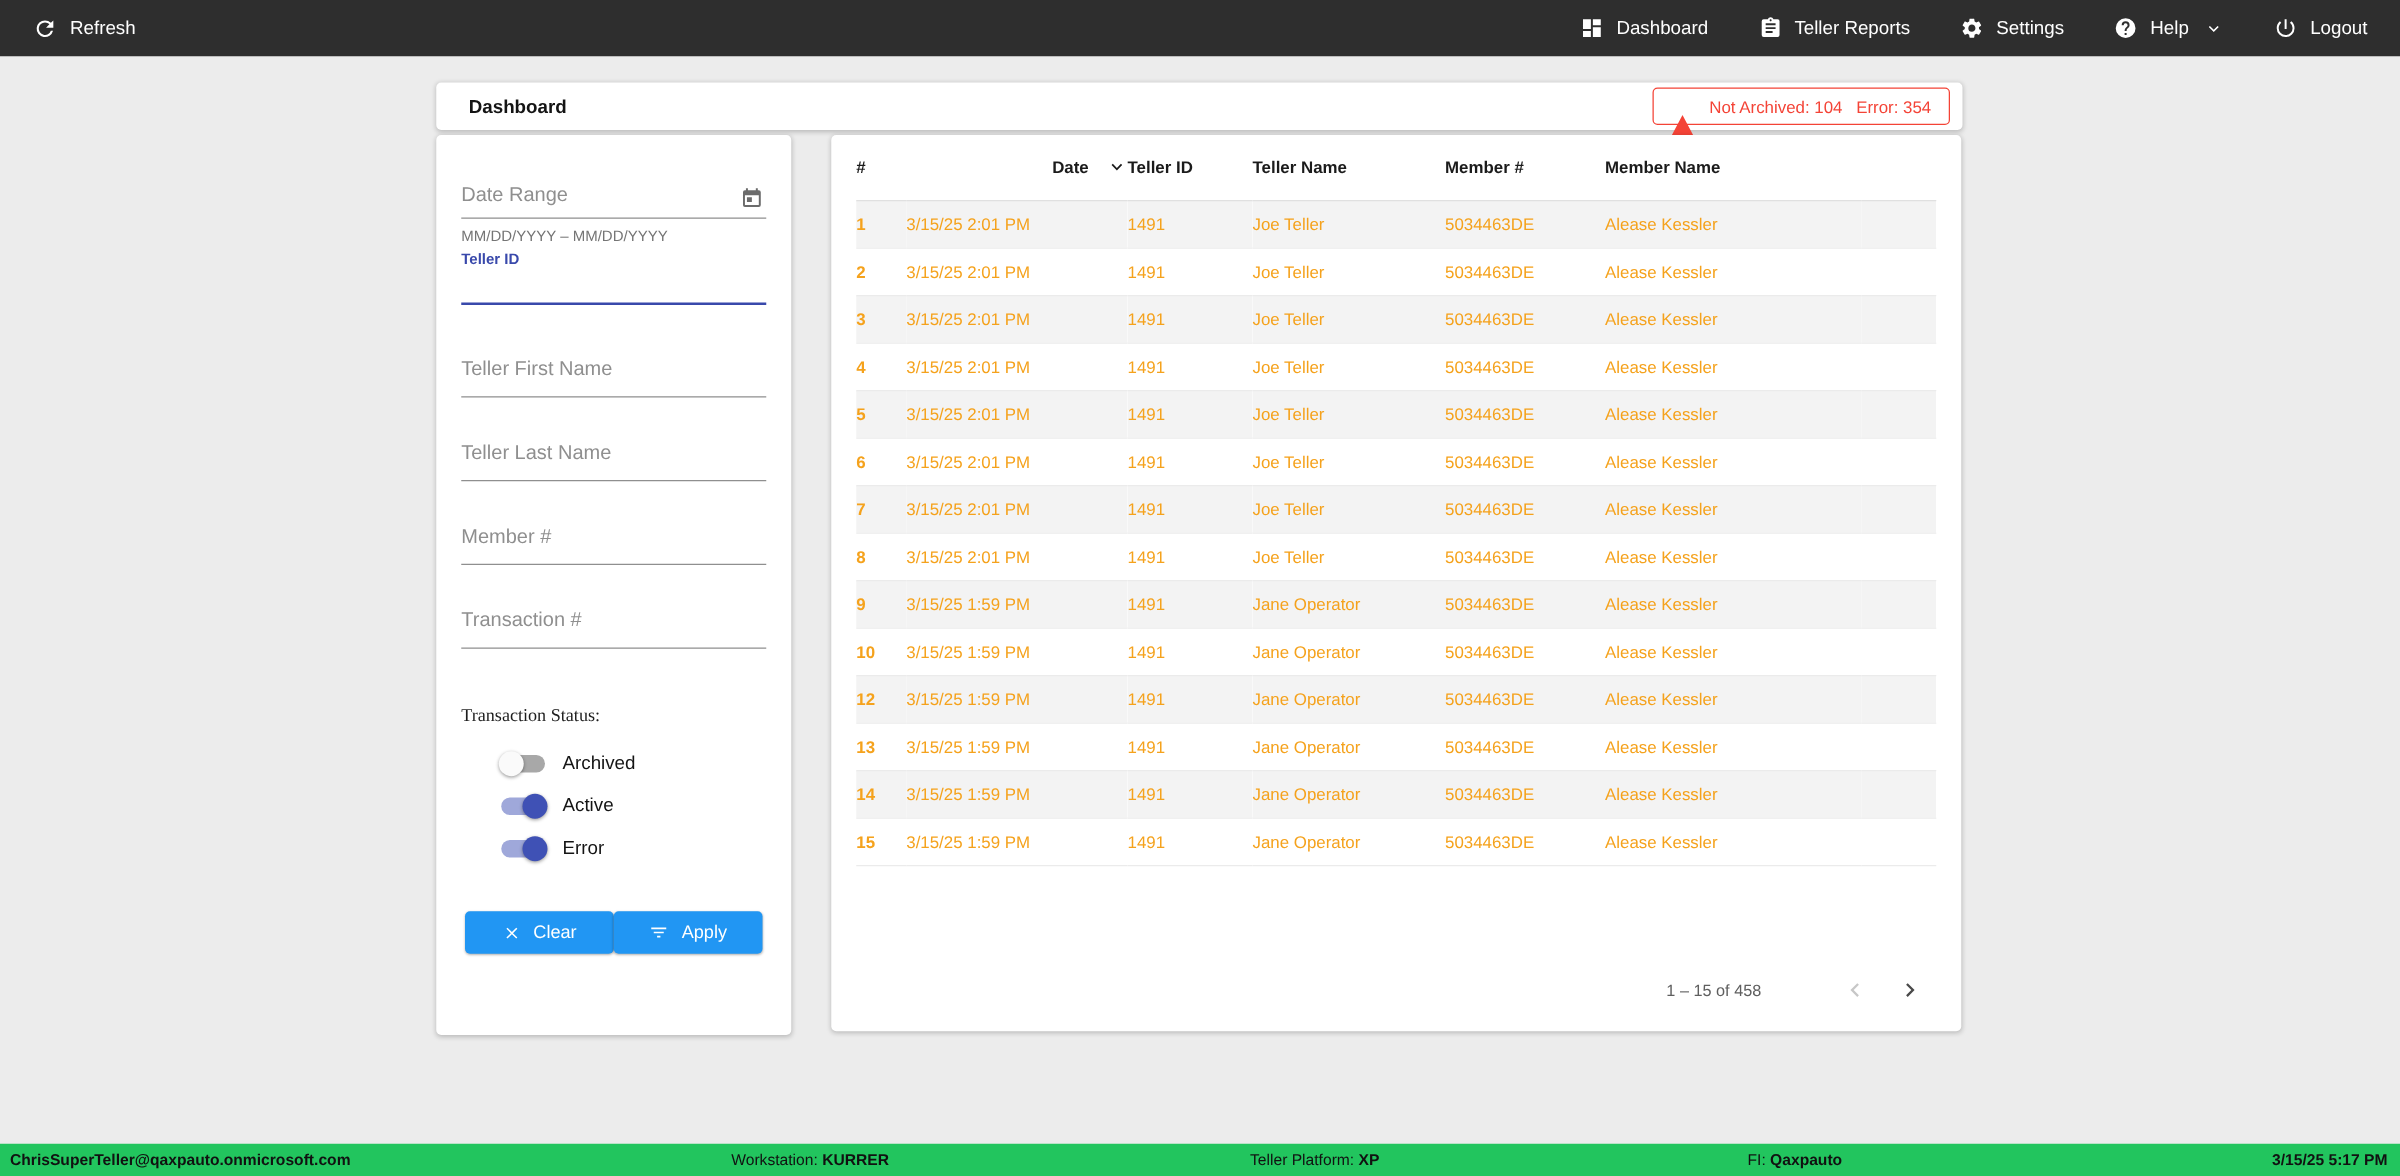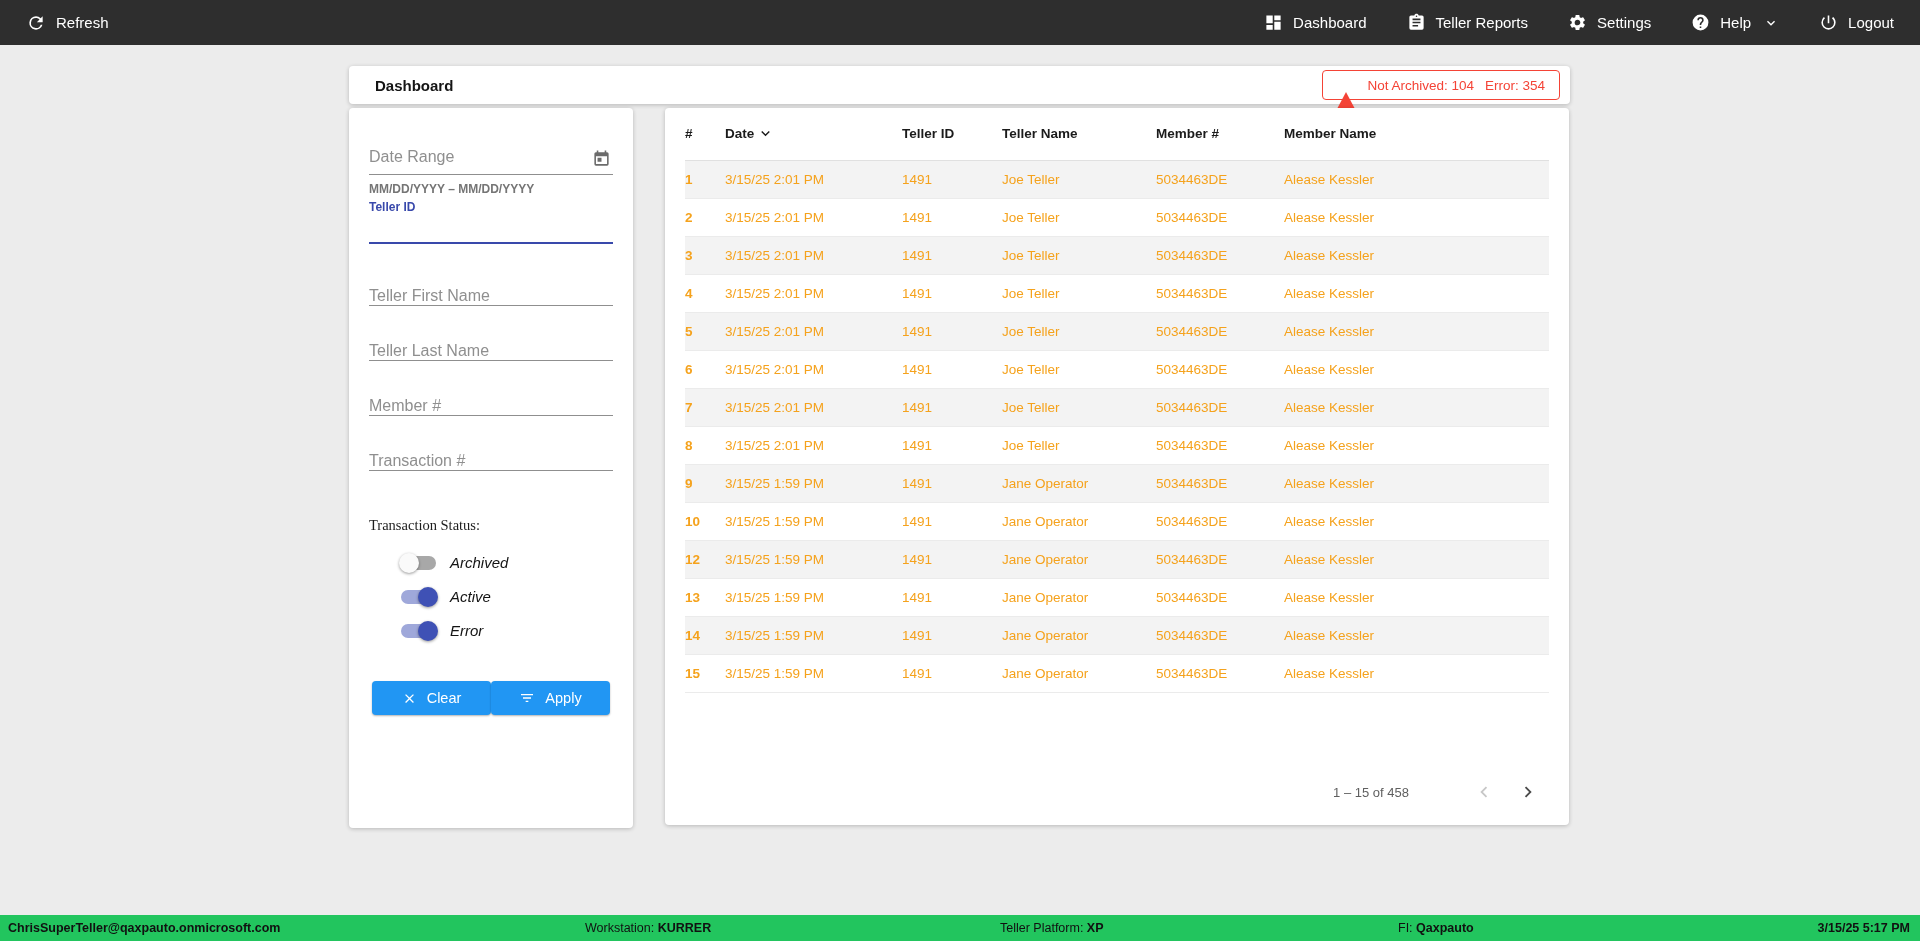--- a/index.html
+++ b/index.html
@@ -38,46 +38,46 @@
   .warn-tri { width:0; height:0; border-left:9.5px solid transparent;
     border-right:9.5px solid transparent; border-bottom:17px solid var(--red,#f44336); }
   .warn-bang { position:absolute; left:8.5px; top:6px; width:2px; height:5px; background:#fff; }
   .warn-dot  { position:absolute; left:8.5px; top:12.5px; width:2px; height:2px; background:#fff; }
 
   
   .sidebar { left:349px; top:108px; width:284px; height:720px; padding:40px 20px 0; }
   .date-field { position:relative; padding-bottom:8px; border-bottom:1px solid #8f8f8f; }
   .placeholder { font-size:16px; color:#8f8f8f; }
   .cal-icon { position:absolute; right:2px; top:1px; color:#6b6b6b; cursor:pointer; }
-  .hint { margin-top:7px; font-size:12px; color:#757575;font-weight:bold; }
+  .hint { margin-top:7px; font-size:12px; color:#757575; }
   .focus-label { margin-top:4px; font-size:12px; font-weight:bold; color:var(--focus,#3949ab); }
   .focus-underline { margin-top:28px; height:2px; background:var(--focus,#3949ab); }
-  .text-field { margin-top:36px; padding-bottom:0; border-bottom:1px solid #8f8f8f; }
+  .text-field { margin-top:36px; padding-bottom:12px; border-bottom:1px solid #8f8f8f; }
   .text-field.first { margin-top:43px; }
   .status-label { margin-top:46px; font-size:14.5px; color:#1d1d1d;font-family:Liberation Serif, serif; }
-  .toggle-row { margin-top:17px; margin-left:32px; display:flex; align-items:center; gap:14px; font-size:15px; color:#141414;font-style:italic; }
+  .toggle-row { margin-top:17px; margin-left:32px; display:flex; align-items:center; gap:14px; font-size:15px; color:#141414; }
   .toggle-row.first { margin-top:20px; }
   .toggle { position:relative; width:35px; height:14px; border-radius:7px;
             background:#a8a8a8; cursor:pointer; flex:0 0 auto; }
   .toggle .thumb { position:absolute; top:-3px; left:-2px; width:20px; height:20px;
             border-radius:50%; background:#fafafa; box-shadow:0 1px 3px rgba(0,0,0,.4); }
   .toggle.on { background:var(--track-on,#9fa8da); }
   .toggle.on .thumb { left:17px; background:var(--indigo,#3f51b5); }
   .btn-row { margin-top:42px; display:flex; justify-content:space-between; padding:0 3px; }
   .btn { width:124px; height:34px; border:none; border-radius:4px;
          background:var(--blue,#2196f3); color:#fff; font-size:14.5px;
          font-family:inherit; display:flex; align-items:center; justify-content:center;
          gap:10px; cursor:pointer; box-shadow:0 1px 2px rgba(0,0,0,.3); }
 
   
   .table-card { left:665px; top:108px; width:904px; height:717px; padding:0 20px; }
   table { width:100%; border-collapse:collapse; table-layout:fixed; }
   th { text-align:left; font-size:13.5px; font-weight:bold; color:#1b1b1b;
        height:52px; vertical-align:middle; border-bottom:1px solid #e0e0e0; }
-  th .th-inner { display:flex; align-items:center; gap:3px; }
+  th .th-inner { display:flex; align-items:center; gap:14px;justify-content:flex-end; }
   td { height:38px; font-size:13.5px; color:var(--orange,#f5a21c);
        vertical-align:middle; border-bottom:1px solid #ebebeb; overflow:hidden; }
   tbody tr:nth-child(odd) { background:#f3f3f3; }
   tbody tr { cursor:pointer; }
   td.c-num { font-weight:bold; }
   td.c-note { color:#8a8a8a; }
   .note-glyph { position:relative; width:16px; height:16px; background:#8a8a8a; cursor:pointer; }
   .note-glyph::after { content:""; position:absolute; right:0; bottom:0;
        border-style:solid; border-width:0 5px 5px 0; border-color:transparent #fff #d9d9d9 transparent; }
   tbody tr:nth-child(odd) .note-glyph::after { border-color:transparent #f3f3f3 #d9d9d9 transparent; }

